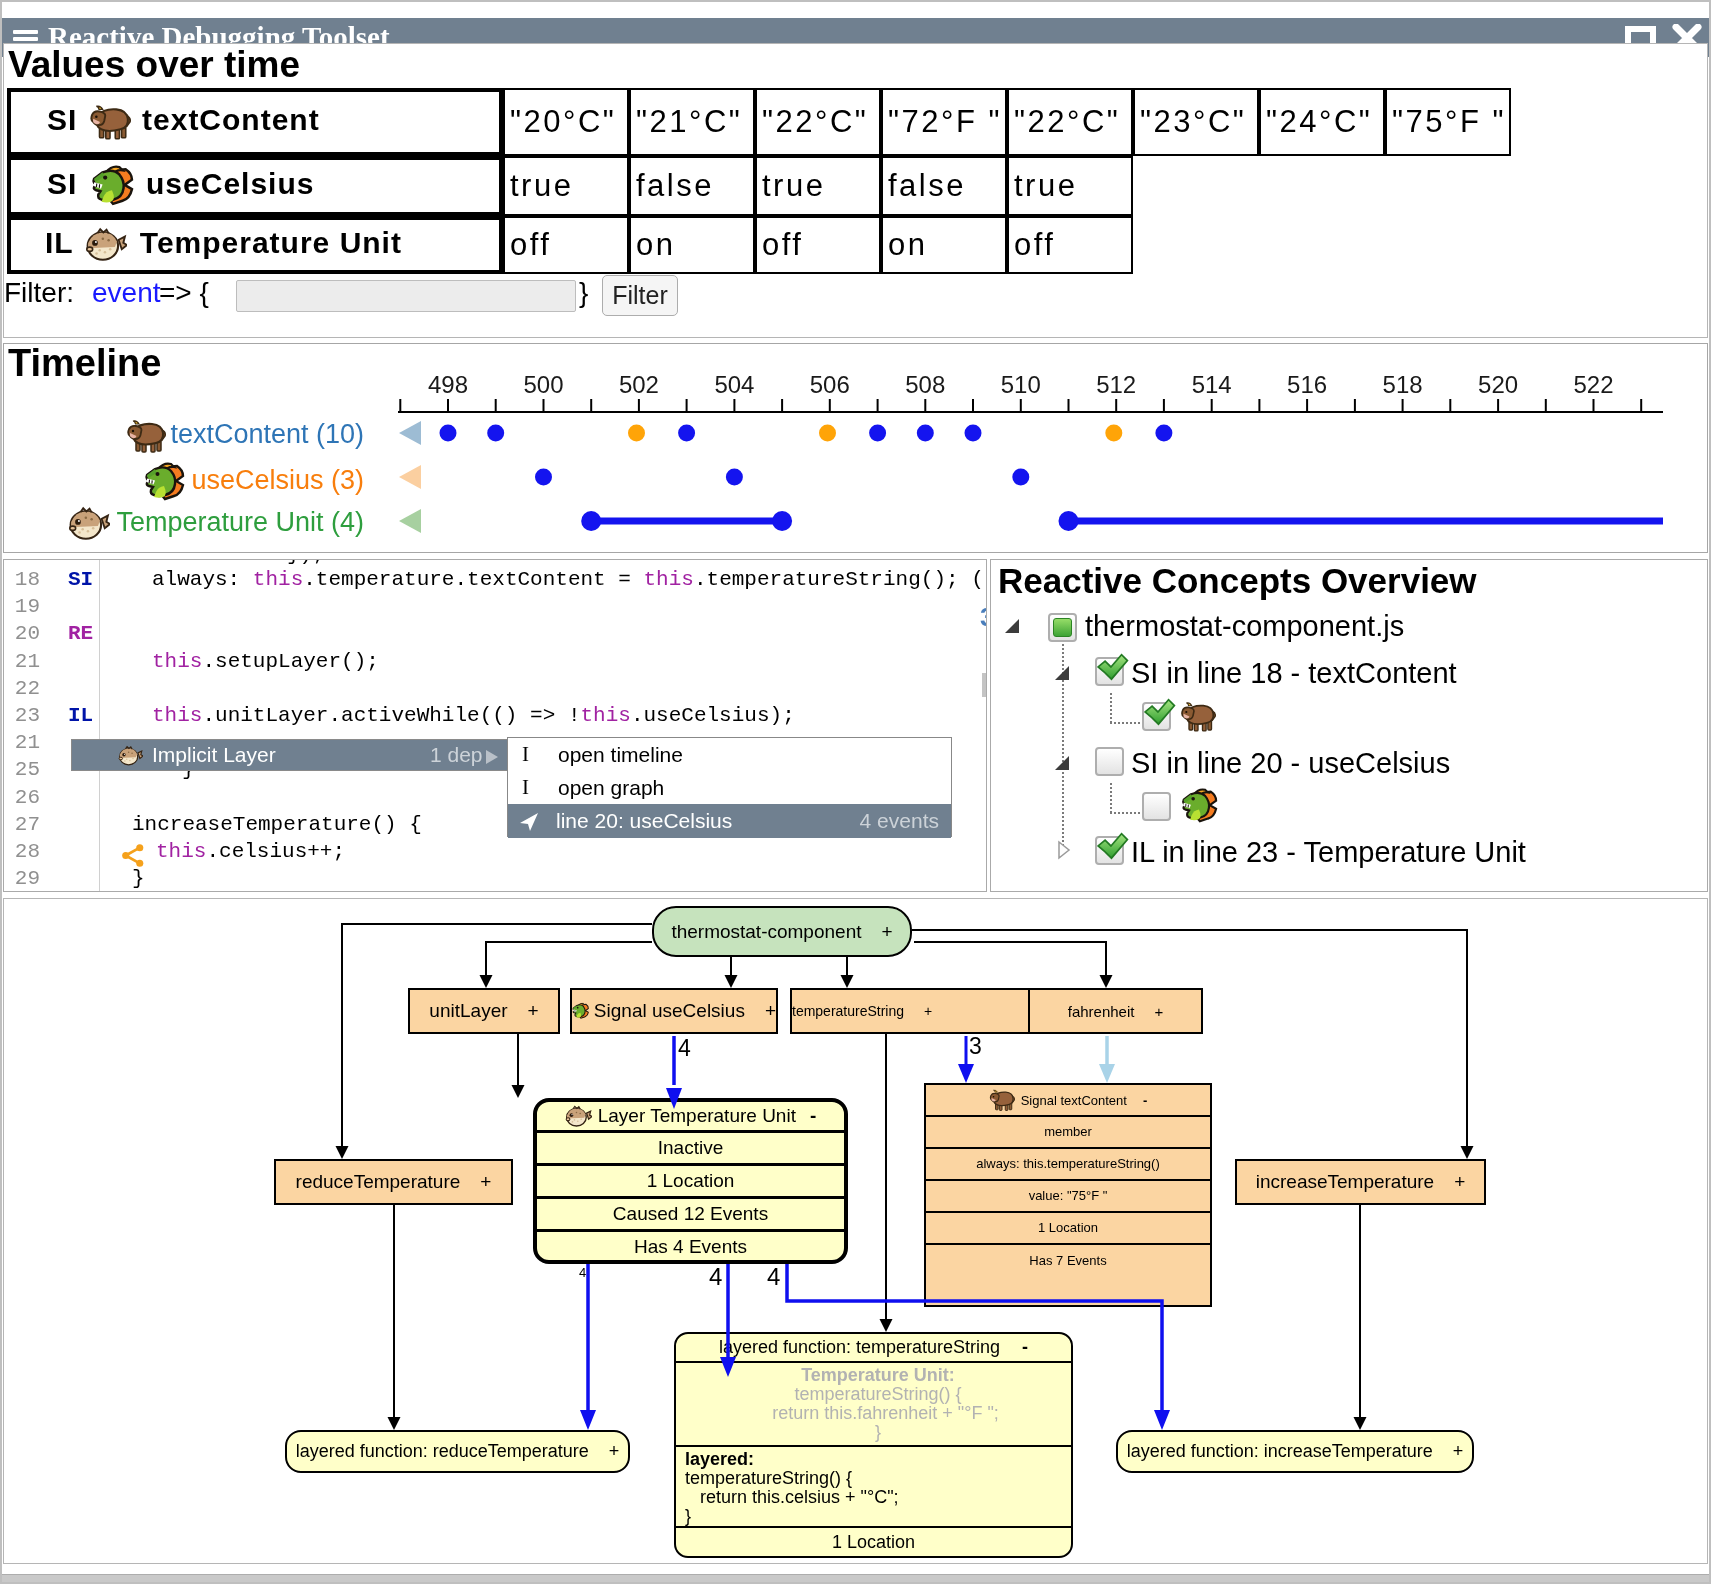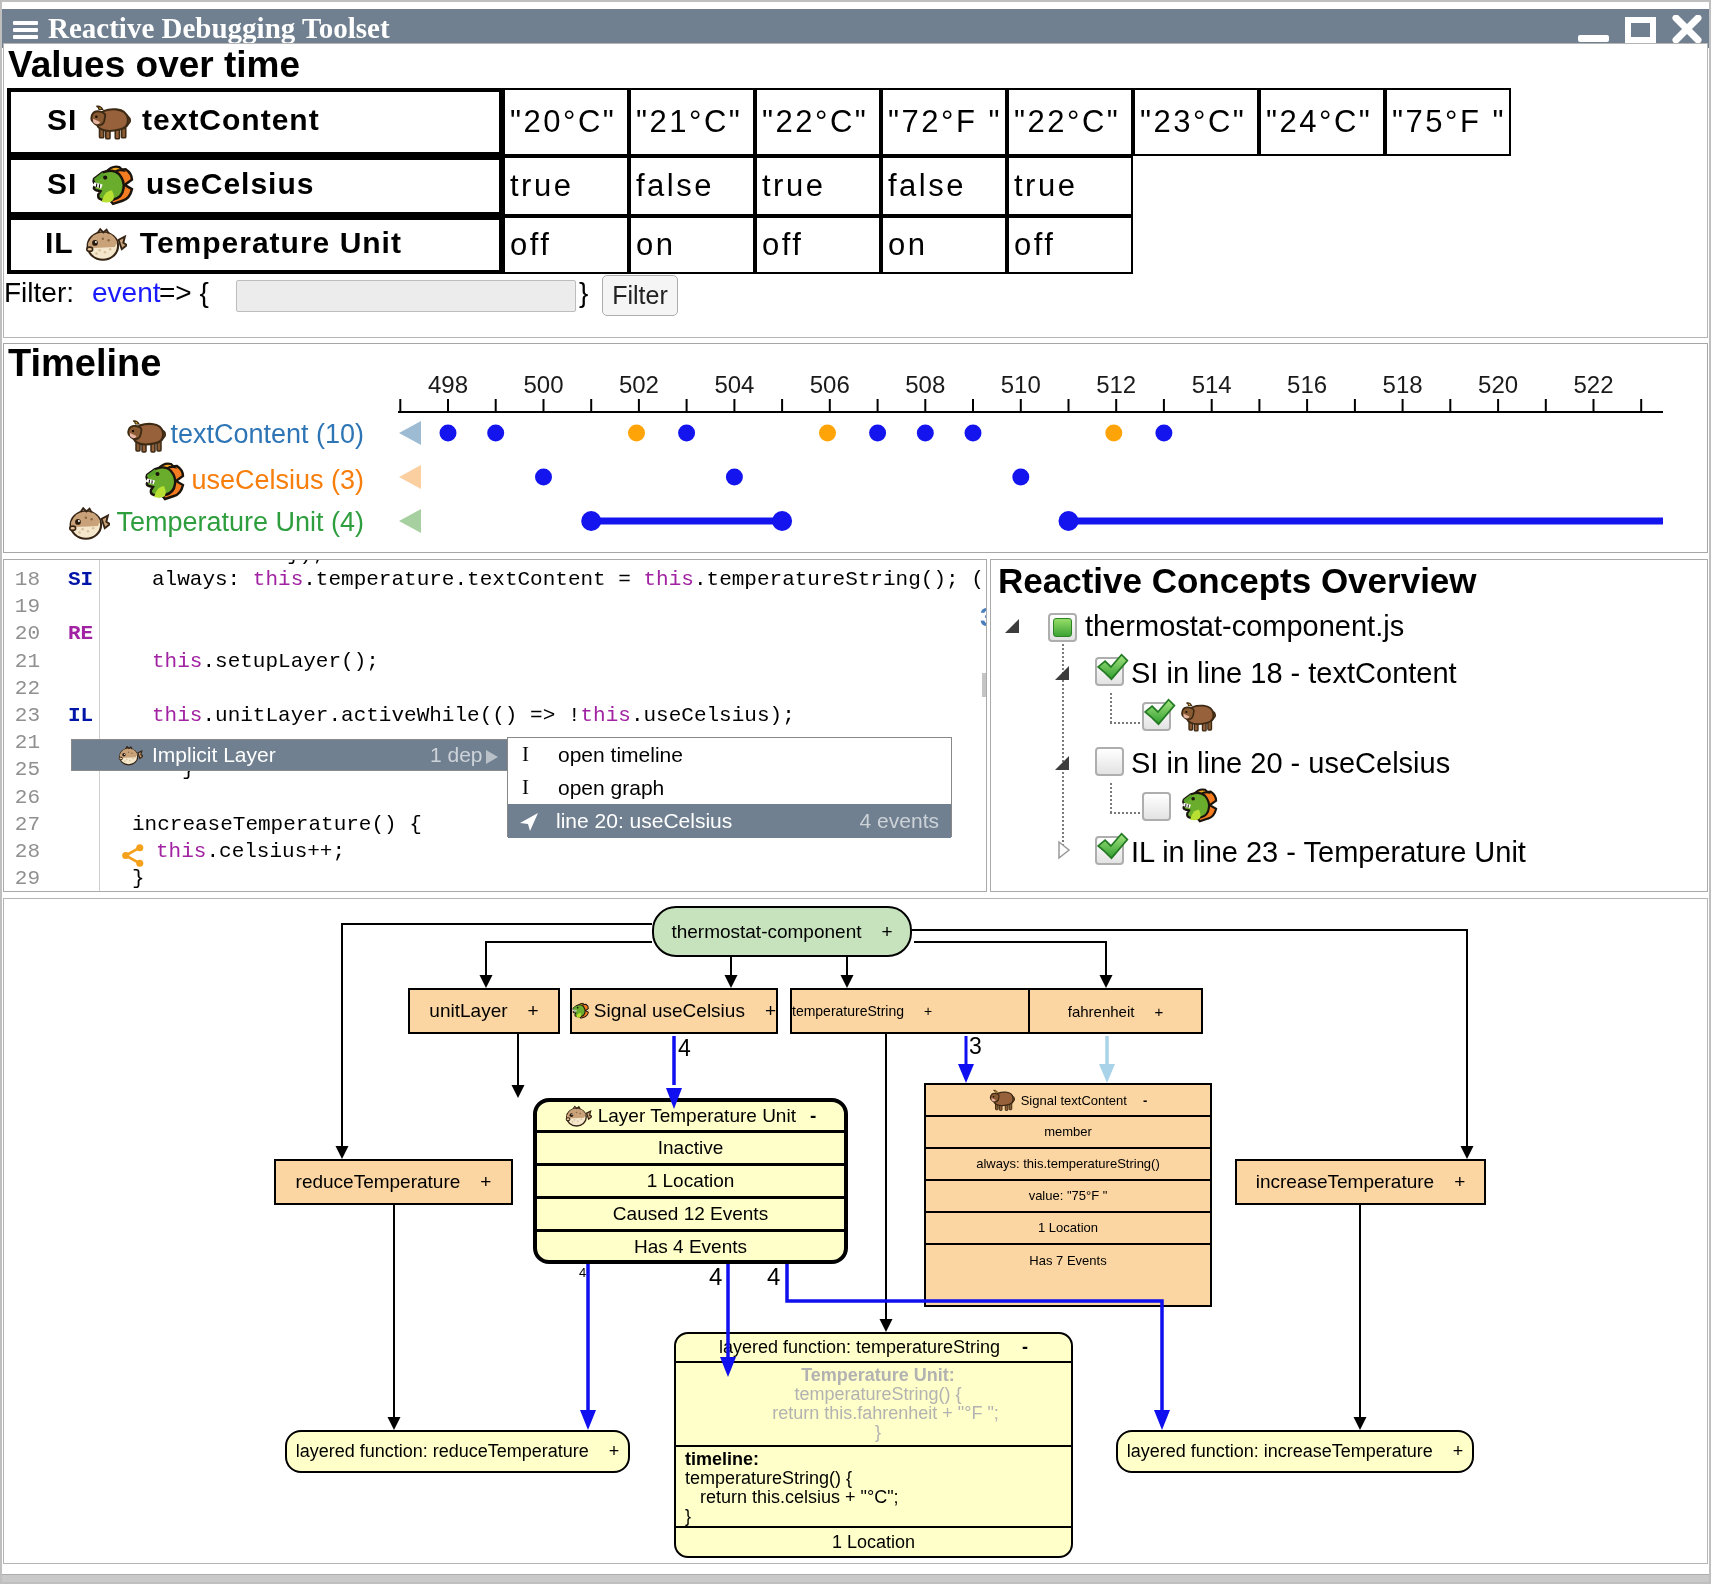--- a/index.html
+++ b/index.html
@@ -1,19 +1,19 @@
 <!DOCTYPE html>
 <html><head>
 <meta charset="utf-8">
 <style>
 * { margin:0; padding:0; box-sizing:border-box; }
 html,body { width:1711px; height:1584px; background:#fff; font-family:"Liberation Sans", sans-serif; }
 #win { position:absolute; left:0; top:0; width:1711px; height:1584px; background:#fff; border:2px solid #bfbfbf; overflow:hidden; }
 .panel { position:absolute; background:#fff; border:1px solid #a6a6a6; }
-#titlebar { position:absolute; left:0px; top:7px; width:1707px; height:39px; background:#708090; }
+#titlebar { position:absolute; left:0px; top:16px; width:1707px; height:39px; background:#708090; }
 #titlebar .ttl { position:absolute; left:46px; top:3px; color:#fff; font-family:"Liberation Serif", serif; font-weight:bold; font-size:29px; }
 .hbar { position:absolute; left:11px; width:25px; height:4px; background:#fff; border-radius:1px; }
 #p-values { left:1px; top:41px; width:1705px; height:295px; border-color:#b5b5b5;}
 .h1 { position:absolute; left:4px; font-weight:bold; font-size:37px; color:#000; letter-spacing:0px;}
 #vot-table { position:absolute; left:3px; top:44px; border-collapse:separate; border-spacing:0; }
 #vot-table td { border:2px solid #000; font-size:31px; letter-spacing:2.5px; padding:0 0 0 5px; height:52px; }
 #vot-table td.lbl { border:4px solid #000; font-weight:bold; width:496px; padding-left:36px; font-size:30px; letter-spacing:1px; }
 #vot-table td.v { width:126px; min-width:126px; }
 #vot-table td.none { border:none; }
 #vot-table tr.r1 td { height:68px; }
@@ -415,21 +415,21 @@
             </svg>Signal textContent<b style="margin-left:16px">-</b></div>
 <div class="grow" style="height:32px;line-height:30px">member</div>
 <div class="grow" style="height:32px;line-height:30px">always: this.temperatureString()</div>
 <div class="grow" style="height:32px;line-height:30px">value: "75°F "</div>
 <div class="grow" style="height:32px;line-height:30px">1 Location</div>
 <div class="grow" style="height:33px;line-height:31px">Has 7 Events</div>
 </div>
 <div class="gnode yellow" style="left:670px;top:433px;width:399px;height:226px;border-radius:14px;overflow:hidden;font-size:18px">
 <div style="height:27px;display:flex;align-items:center;justify-content:center">layered function: temperatureString<b style="margin-left:22px">-</b></div>
 <div style="border-top:2px solid #000;text-align:center;padding:3px 0 2px 9px;color:#b2b2b2;line-height:19px;height:84px"><b>Temperature Unit:</b><br>temperatureString() {<br>&nbsp;&nbsp;&nbsp;return this.fahrenheit + "°F ";<br>}</div>
-<div style="border-top:2px solid #000;text-align:left;padding:3px 0 2px 9px;color:#000;line-height:19px;height:81px"><b>timeline:</b><br>temperatureString() {<br>&nbsp;&nbsp;&nbsp;return this.celsius + "°C";<br>}</div>
+<div style="border-top:2px solid #000;text-align:left;padding:3px 0 2px 9px;color:#000;line-height:19px;height:81px"><b>layered:</b><br>temperatureString() {<br>&nbsp;&nbsp;&nbsp;return this.celsius + "°C";<br>}</div>
 <div style="border-top:2px solid #000;height:32px;line-height:29px">1 Location</div>
 </div>
 </div>
 <svg id="gsvg" width="1703" height="664" style="position:absolute;left:0;top:0">
 <path d="M648 25 H338 V252" fill="none" stroke="#000" stroke-width="2"></path>
 <path d="M338 260 L331.5 247 L344.5 247 Z" fill="#000"></path>
 <path d="M908 31 H1463 V252" fill="none" stroke="#000" stroke-width="2"></path>
 <path d="M1463 260 L1456.5 247 L1469.5 247 Z" fill="#000"></path>
 <path d="M648 43 H482 V81" fill="none" stroke="#000" stroke-width="2"></path>
 <path d="M482 89 L475.5 76 L488.5 76 Z" fill="#000"></path>

